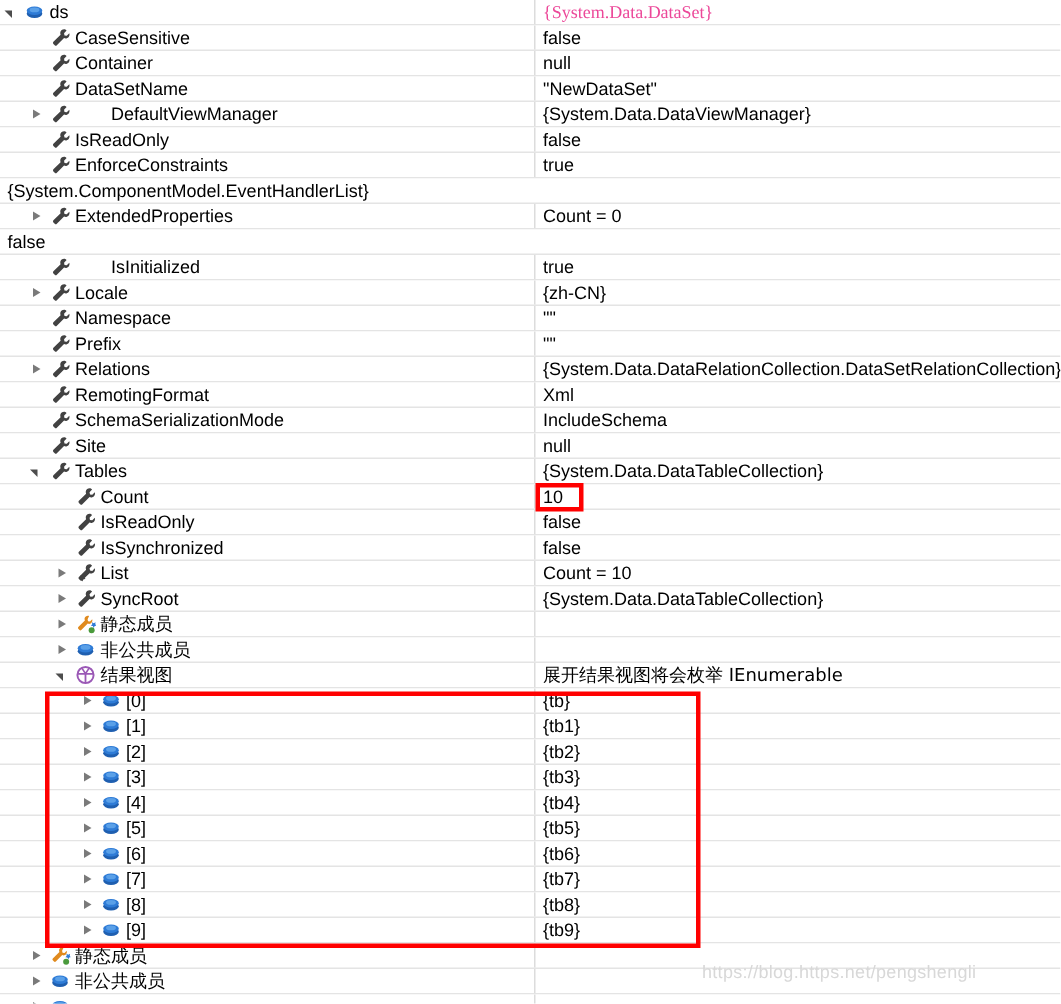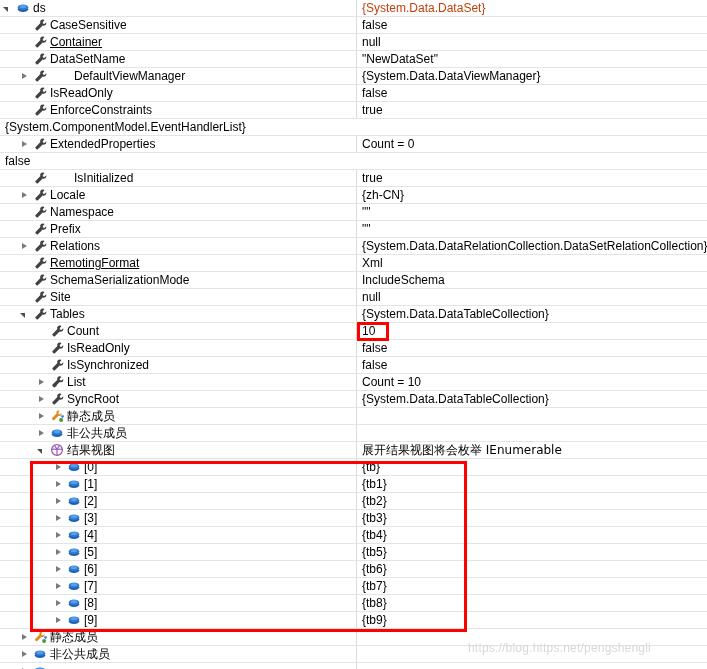--- a/index.html
+++ b/index.html
@@ -51,21 +51,21 @@
     height: 100%;
     box-sizing: border-box;
     display: flex;
     align-items: center;
     padding-left: 5px;
     overflow: hidden;
     white-space: nowrap;
     font-size: 12px;
     line-height: 15px;
   }
-  .value-cell.red { color: #c2410c; }
+  .value-cell.red { color: #ec4899; font-family: Liberation Serif, serif; }
   .value-cell.chinese { font-family: "DejaVu Sans", "Liberation Sans", sans-serif; font-size: 12px; }
 
   
   .expander {
     position: absolute;
     width: 11px;
     height: 11px;
     top: 3px;
     display: block;
   }
@@ -169,21 +169,21 @@
       </div>
       <div class="value-cell">false</div>
     </div>
     <div class="row">
       <div class="name-cell">
         <span class="icon" style="left: 33px;">
           <svg width="14" height="14" viewBox="0 0 14 14">
             <path d="M10.6 1.6c-1.5-.5-3.1.4-3.4 1.9-.1.6 0 1.1.2 1.6L2.6 9.9a1 1 0 0 0 0 1.4l.9.9a1 1 0 0 0 1.4 0l4.8-4.8c.5.2 1 .3 1.6.2 1.5-.3 2.4-1.9 1.9-3.4l-1.7 1.7-1.5-.3-.3-1.5 1.7-1.7z" fill="#424242"></path>
           </svg>
         </span>
-        <span class="label" style="left: 50px; text-decoration: underline;">Container</span>
+        <span class="label" style="left: 50px;">Container</span>
       </div>
       <div class="value-cell">null</div>
     </div>
     <div class="row">
       <div class="name-cell">
         <span class="icon" style="left: 33px;">
           <svg width="14" height="14" viewBox="0 0 14 14">
             <path d="M10.6 1.6c-1.5-.5-3.1.4-3.4 1.9-.1.6 0 1.1.2 1.6L2.6 9.9a1 1 0 0 0 0 1.4l.9.9a1 1 0 0 0 1.4 0l4.8-4.8c.5.2 1 .3 1.6.2 1.5-.3 2.4-1.9 1.9-3.4l-1.7 1.7-1.5-.3-.3-1.5 1.7-1.7z" fill="#424242"></path>
           </svg>
         </span>
@@ -308,21 +308,21 @@
       </div>
       <div class="value-cell">{System.Data.DataRelationCollection.DataSetRelationCollection}</div>
     </div>
     <div class="row">
       <div class="name-cell">
         <span class="icon" style="left: 33px;">
           <svg width="14" height="14" viewBox="0 0 14 14">
             <path d="M10.6 1.6c-1.5-.5-3.1.4-3.4 1.9-.1.6 0 1.1.2 1.6L2.6 9.9a1 1 0 0 0 0 1.4l.9.9a1 1 0 0 0 1.4 0l4.8-4.8c.5.2 1 .3 1.6.2 1.5-.3 2.4-1.9 1.9-3.4l-1.7 1.7-1.5-.3-.3-1.5 1.7-1.7z" fill="#424242"></path>
           </svg>
         </span>
-        <span class="label" style="left: 50px; text-decoration: underline;">RemotingFormat</span>
+        <span class="label" style="left: 50px;">RemotingFormat</span>
       </div>
       <div class="value-cell">Xml</div>
     </div>
     <div class="row">
       <div class="name-cell">
         <span class="icon" style="left: 33px;">
           <svg width="14" height="14" viewBox="0 0 14 14">
             <path d="M10.6 1.6c-1.5-.5-3.1.4-3.4 1.9-.1.6 0 1.1.2 1.6L2.6 9.9a1 1 0 0 0 0 1.4l.9.9a1 1 0 0 0 1.4 0l4.8-4.8c.5.2 1 .3 1.6.2 1.5-.3 2.4-1.9 1.9-3.4l-1.7 1.7-1.5-.3-.3-1.5 1.7-1.7z" fill="#424242"></path>
           </svg>
         </span>

